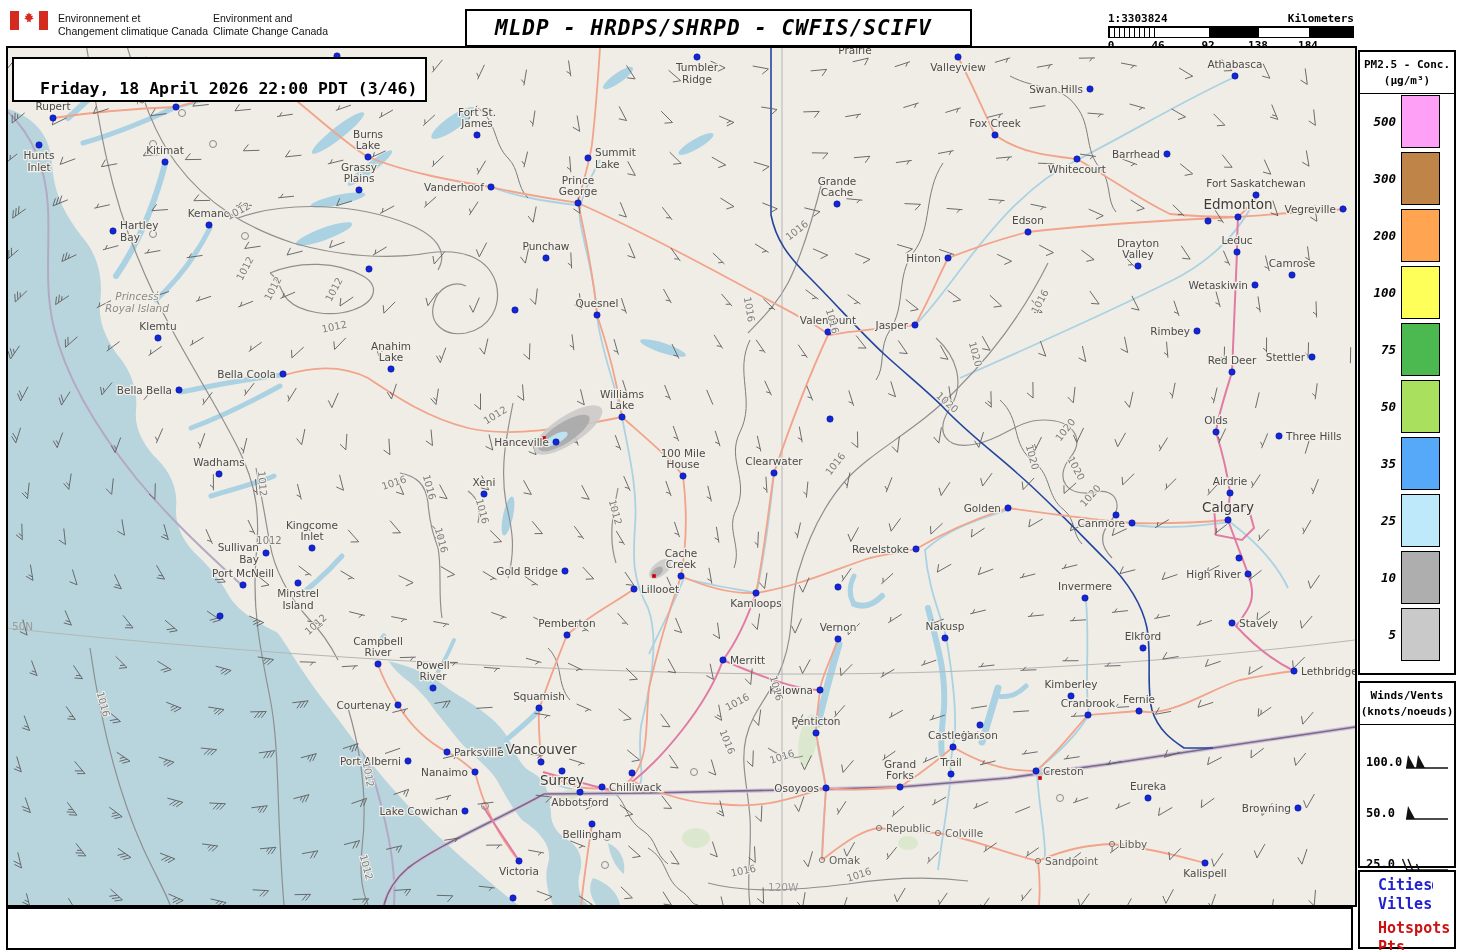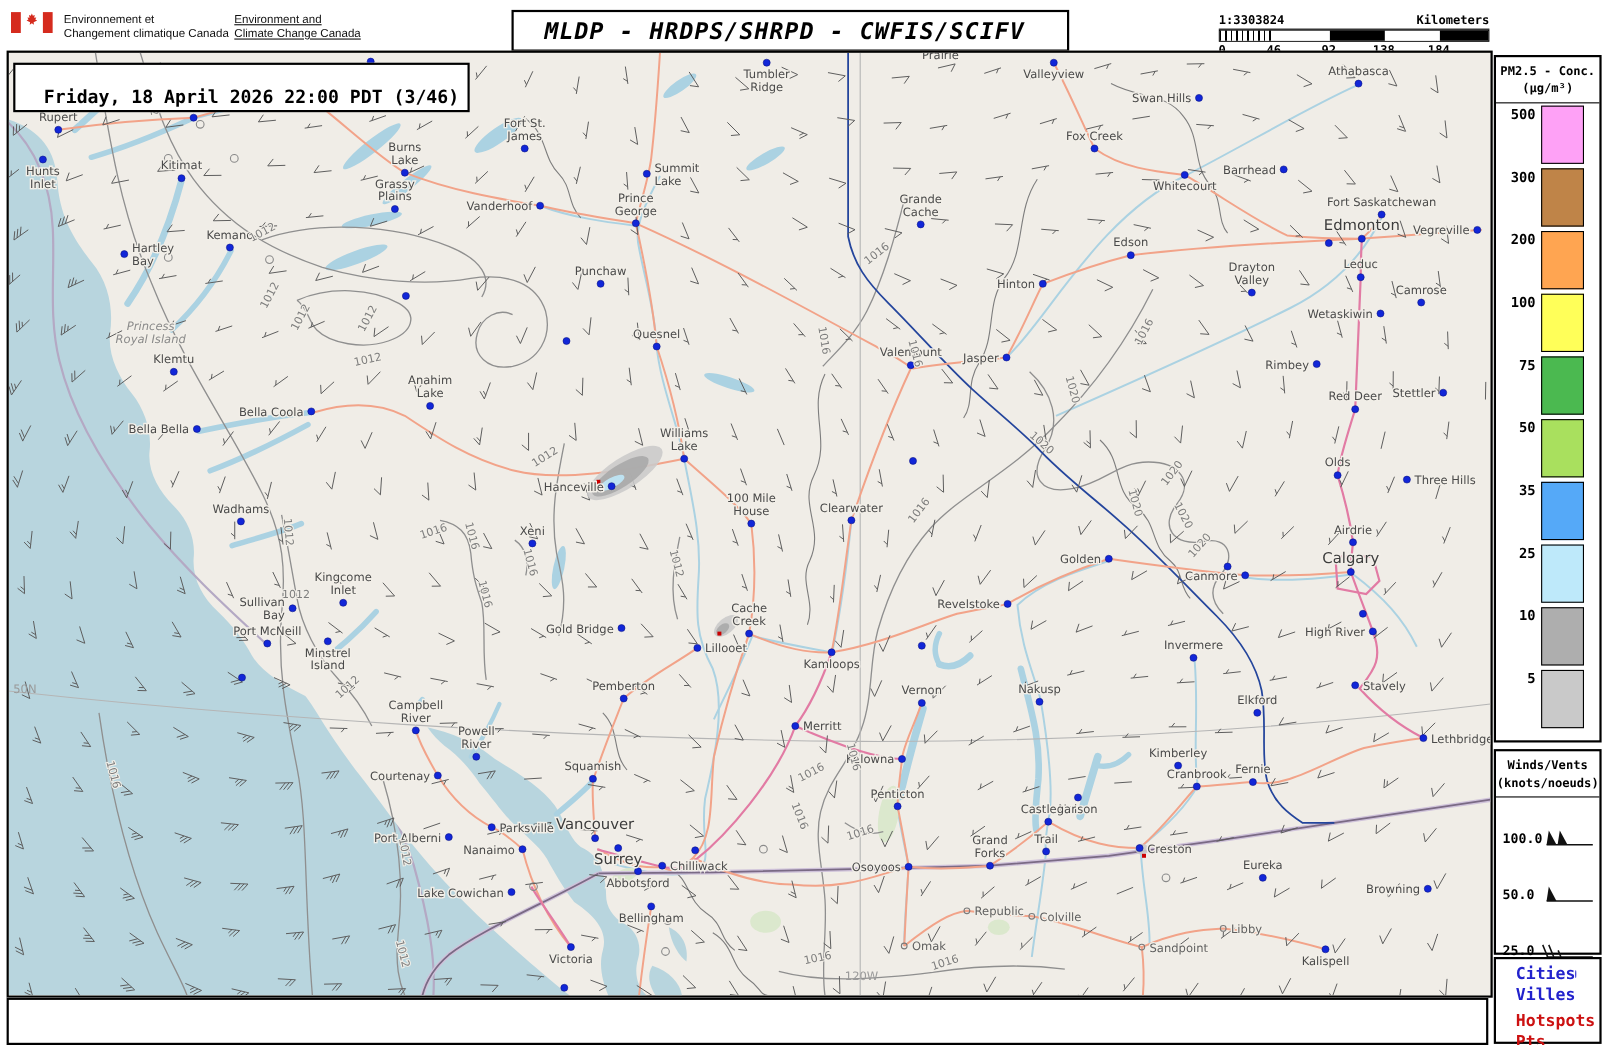--- a/index.html
+++ b/index.html
@@ -2,21 +2,21 @@
 <html><head>
 <meta charset="utf-8">
 <style>
   html,body{margin:0;padding:0;background:#fff;}
   body{width:1460px;height:950px;position:relative;overflow:hidden;
        font-family:"Liberation Sans","DejaVu Sans",sans-serif;}
   .mono{font-family:"DejaVu Sans Mono","Liberation Mono",monospace;font-weight:bold;}
   
   #flag{position:absolute;left:10px;top:11px;width:38px;height:19px;}
   .orgtxt{position:absolute;top:12px;font-size:10.5px;line-height:1.25;color:#111;}
-  #org-fr{left:58px;} #org-en{left:213px;text-decoration:underline;}
+  #org-fr{left:58px;} #org-en{left:213px;}
   #title-box{position:absolute;left:465px;top:9px;width:503px;height:34px;
     border:2px solid #000;background:#fff;display:flex;align-items:center;}
   #title-box span{font-size:21px;letter-spacing:1px;padding-left:28px;white-space:pre;font-style:italic;}
   
   #scalebar{position:absolute;left:1108px;top:12px;width:246px;}
   #sb-row1{display:flex;justify-content:space-between;font-size:11px;border-bottom:1px solid #000;padding-bottom:1px;}
   #sb-bar{height:9px;border:1px solid #000;display:flex;}
   #sb-bar div{height:100%;}
   .sb-hatch{background:repeating-linear-gradient(90deg,#000 0,#000 1px,#fff 1px,#fff 5px);}
   #sb-ticks{position:relative;height:13px;font-size:11px;}
@@ -27,21 +27,21 @@
   #mapsvg{position:absolute;left:0;top:0;}
   #datebox{position:absolute;left:12px;top:57px;border:2px solid #000;background:#fff;
      padding:1px 8px 2px 6px;font-size:16.5px;white-space:pre;z-index:5;}
   
   .sidebox{position:absolute;left:1358px;width:94px;border:2px solid #000;background:#fff;}
   #pm25box{top:50px;height:621px;}
   #windbox{top:681px;height:183px;}
   #markbox{top:870px;height:75px;}
   .legtitle{font-size:11px;text-align:center;line-height:1.45;padding-top:5px;}
   .leghr{border-top:1px solid #000;margin:4px 0 2px 0;}
-  .pmrow{display:flex;align-items:flex-start;height:51px;margin-bottom:6px;}
+  .pmrow{display:flex;align-items:center;height:51px;margin-bottom:6px;font-style:italic;}
   .pmlabel{width:36px;text-align:right;font-size:12.5px;margin-right:5px;}
   .pmswatch{width:37px;height:51px;border:1px solid #000;}
   .windrow{display:flex;align-items:center;height:27px;margin-top:24px;}
   .windlabel{width:34px;font-size:12px;padding-left:6px;}
   .windsym{width:50px;height:27px;}
   #markbox div.mline{display:flex;align-items:center;font-size:15px;line-height:19px;padding:0 18px;}
   .bluetxt{color:#2222cc;} .redtxt{color:#cc1111;}
   .citydot-l{width:7px;height:7px;border-radius:50%;background:#2222cc;margin-left:auto;margin-right:3px;}
   .hotsq-l{width:6px;height:6px;background:#cc1111;margin-left:auto;margin-right:3px;}
   

